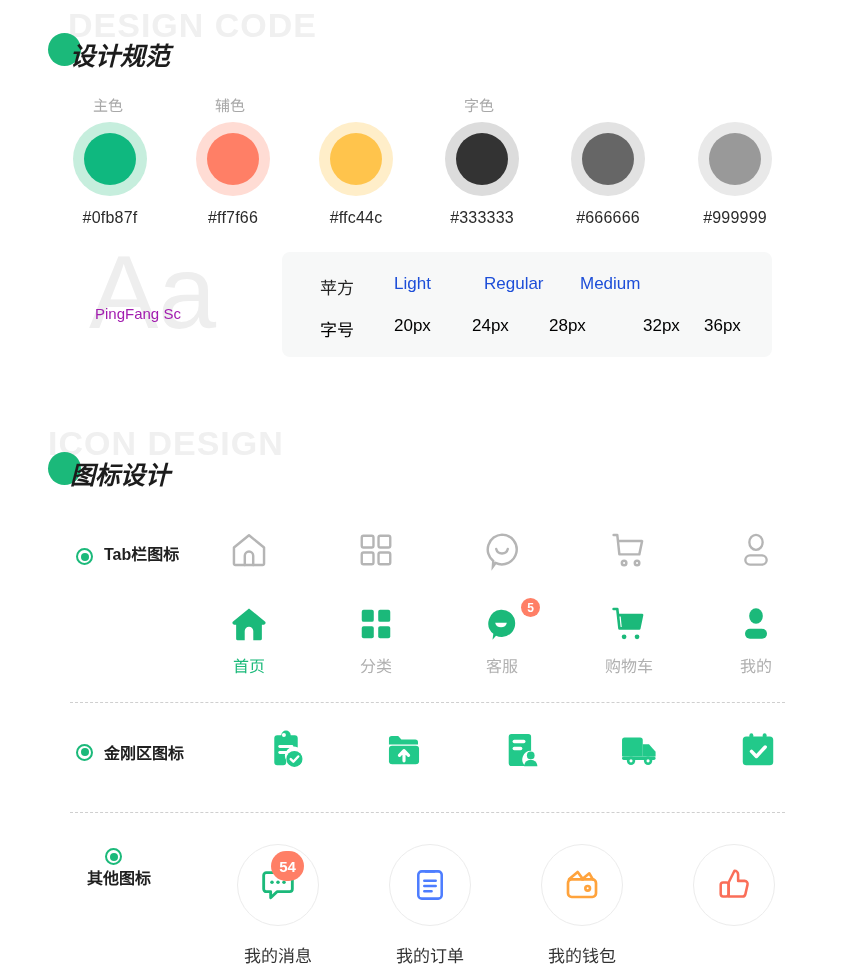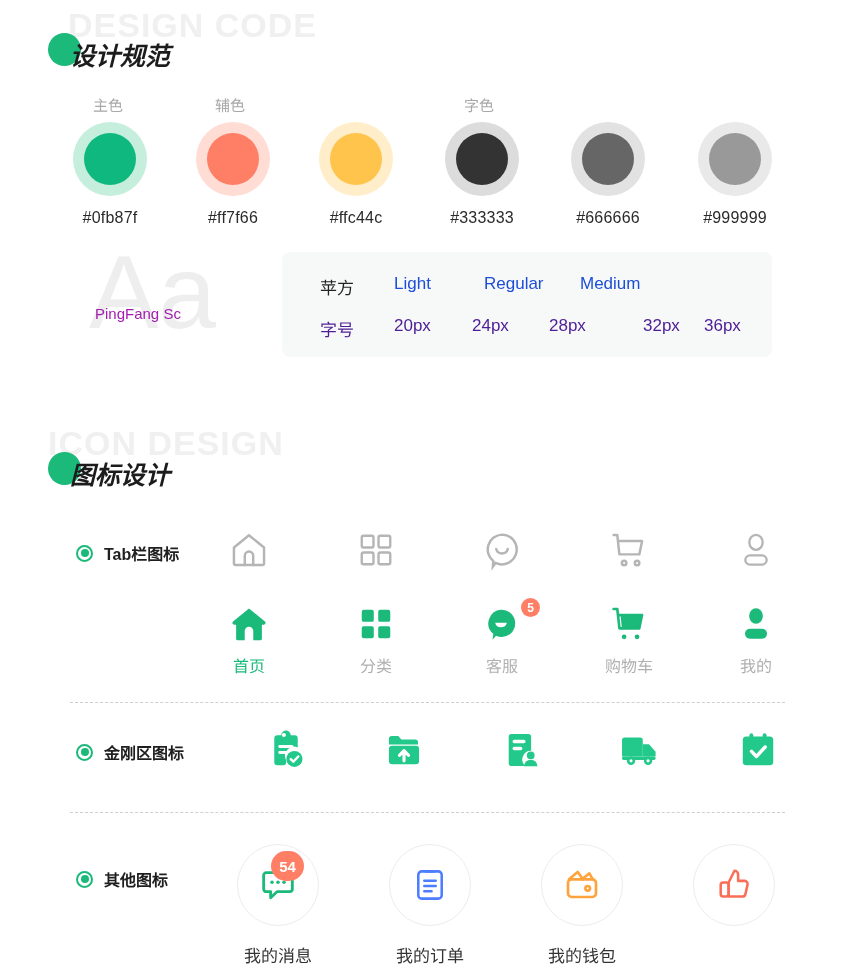--- a/index.html
+++ b/index.html
@@ -73,21 +73,21 @@
   }
   .type-card {
     position: absolute; left: 282px; top: 252px;
     width: 490px; height: 105px;
     background: #f7f8f8; border-radius: 8px;
   }
   .type-card .cell {
     position: absolute; font-size: 17px; white-space: nowrap;
   }
   .type-card .row-label { color: #222222; }
-  .type-card .size-label { color: #4c1d95; }
+  .type-card .size-label { color: #000000; }
   .type-card .weight { color: #1d4ed8; }
 
   
   .row-label-group { position: absolute; display: flex; align-items: center; }
   .radio {
     width: 17px; height: 17px; border-radius: 50%;
     border: 2px solid #1bb97a;
     display: flex; align-items: center; justify-content: center;
     flex: none;
   }
@@ -206,21 +206,21 @@
     <div class="cell size-label" style="left:190px; top:64px;">24px</div>
     <div class="cell size-label" style="left:267px; top:64px;">28px</div>
     <div class="cell size-label" style="left:361px; top:64px;">32px</div>
     <div class="cell size-label" style="left:422px; top:64px;">36px</div>
   </div>
 
   <div class="watermark" style="left:48px; top:424px;">ICON DESIGN</div>
   <div class="dot" style="left:48px; top:452px;"></div>
   <div class="sec-title" style="left:70px; top:455px;">图标设计</div>
 
-  <div class="row-label-group" style="left:76px; top:541px;">
+  <div class="row-label-group" style="left:76px; top:541px;align-items:flex-end;">
     <span class="radio">
         <i></i>
       </span>
     <span class="row-label-text">Tab栏图标</span>
   </div>
 
   <div class="icon-cell" style="left:185px; top:528px;">
     <div class="glyph">
       <svg width="42" height="42" viewBox="0 0 24 24" fill="none" stroke="#b5b5b5" stroke-width="1.4" stroke-linecap="round" stroke-linejoin="round">
         <path d="M3.4 10.6 12 3.6l8.6 7v9.2a.8.8 0 0 1-.8.8H4.2a.8.8 0 0 1-.8-.8z"></path>
@@ -382,21 +382,21 @@
         <rect x="7.1" y="2.4" width="2.2" height="3.4" rx="1.1"></rect>
         <rect x="14.7" y="2.4" width="2.2" height="3.4" rx="1.1"></rect>
         <rect x="3.3" y="4.3" width="17.4" height="16.4" rx="2"></rect>
         <path d="m8.3 12.8 2.8 2.9 5-5.4" stroke="#ffffff" stroke-width="2" fill="none" stroke-linecap="round" stroke-linejoin="round"></path>
       </svg>
     </div>
   </div>
 
   <div class="divider" style="top:812px;"></div>
 
-  <div class="row-label-group" style="left:76px; top:867px;">
+  <div class="row-label-group" style="left:76px; top:848px;flex-direction:column;">
     <span class="radio">
         <i></i>
       </span>
     <span class="row-label-text">其他图标</span>
   </div>
 
   <div class="circle-cell" style="left:198px; top:844px;">
     <div class="circ">
       <svg width="40" height="40" viewBox="0 0 24 24" fill="none" stroke="#1bb97a" stroke-width="1.7" stroke-linecap="round" stroke-linejoin="round">
         <path d="M5 4.6h14a1.6 1.6 0 0 1 1.6 1.6v8.2a1.6 1.6 0 0 1-1.6 1.6h-7.6l-3.8 3.7v-3.7H5a1.6 1.6 0 0 1-1.6-1.6V6.2A1.6 1.6 0 0 1 5 4.6z"></path>

